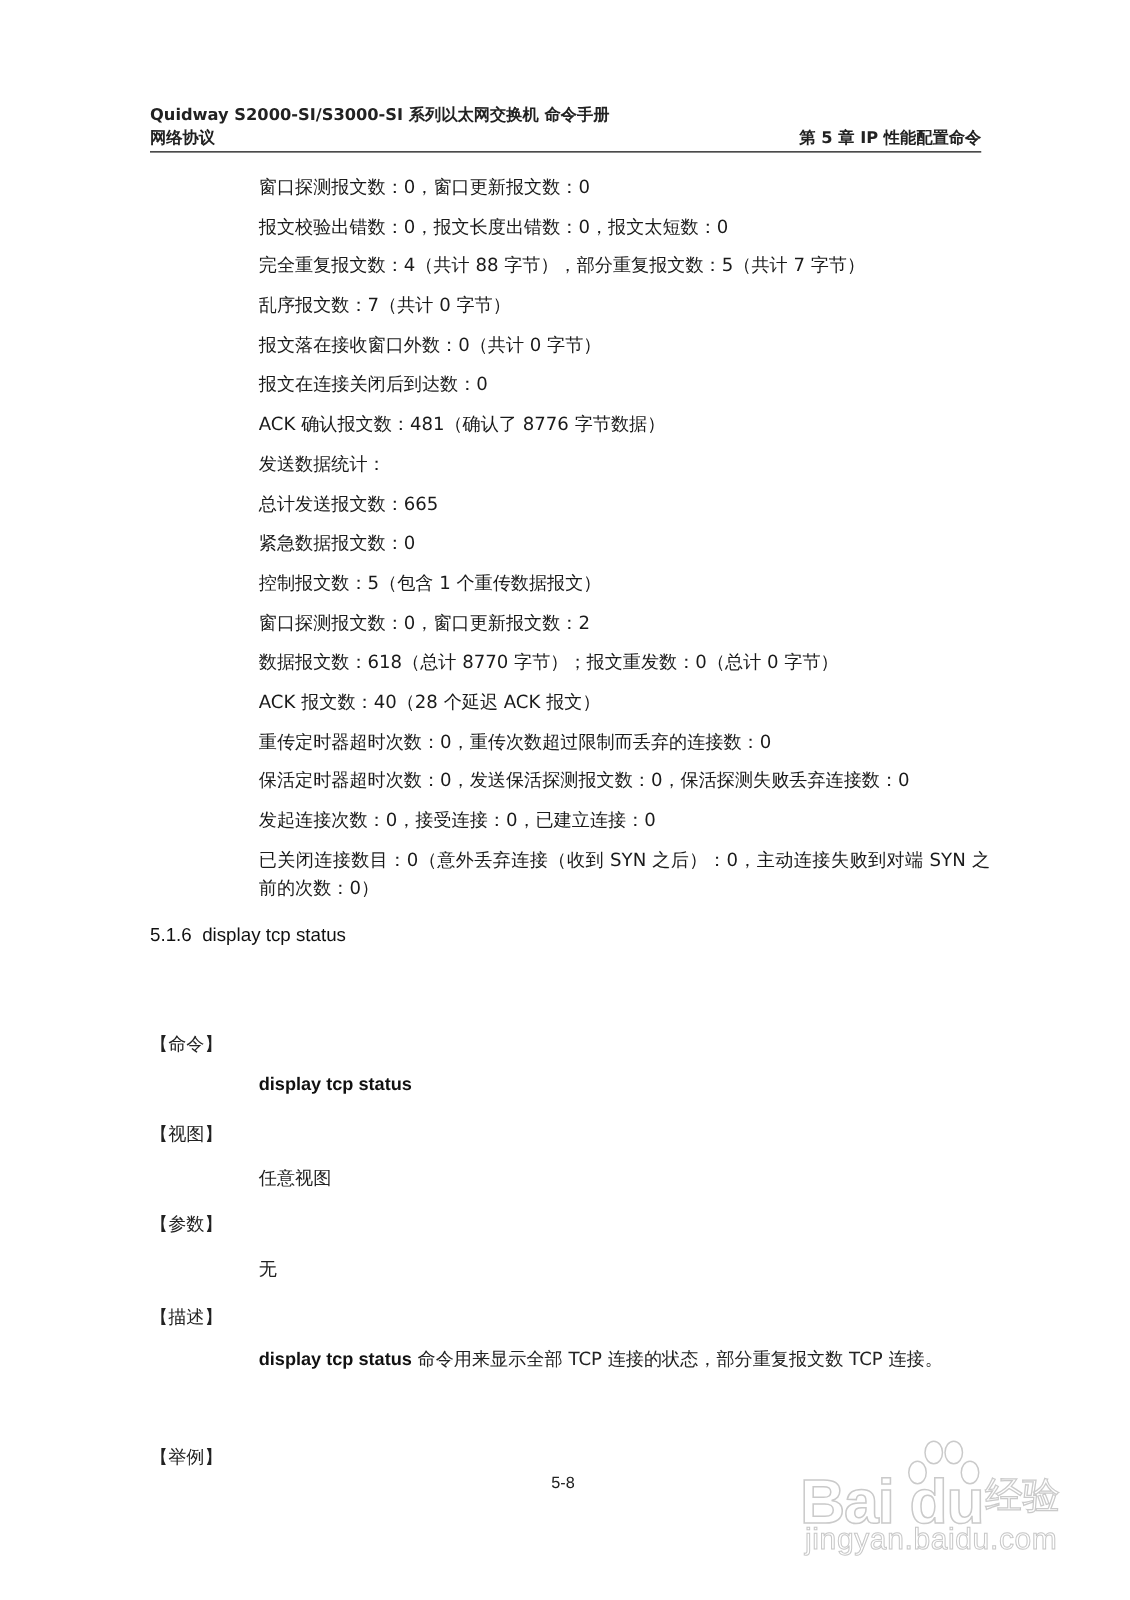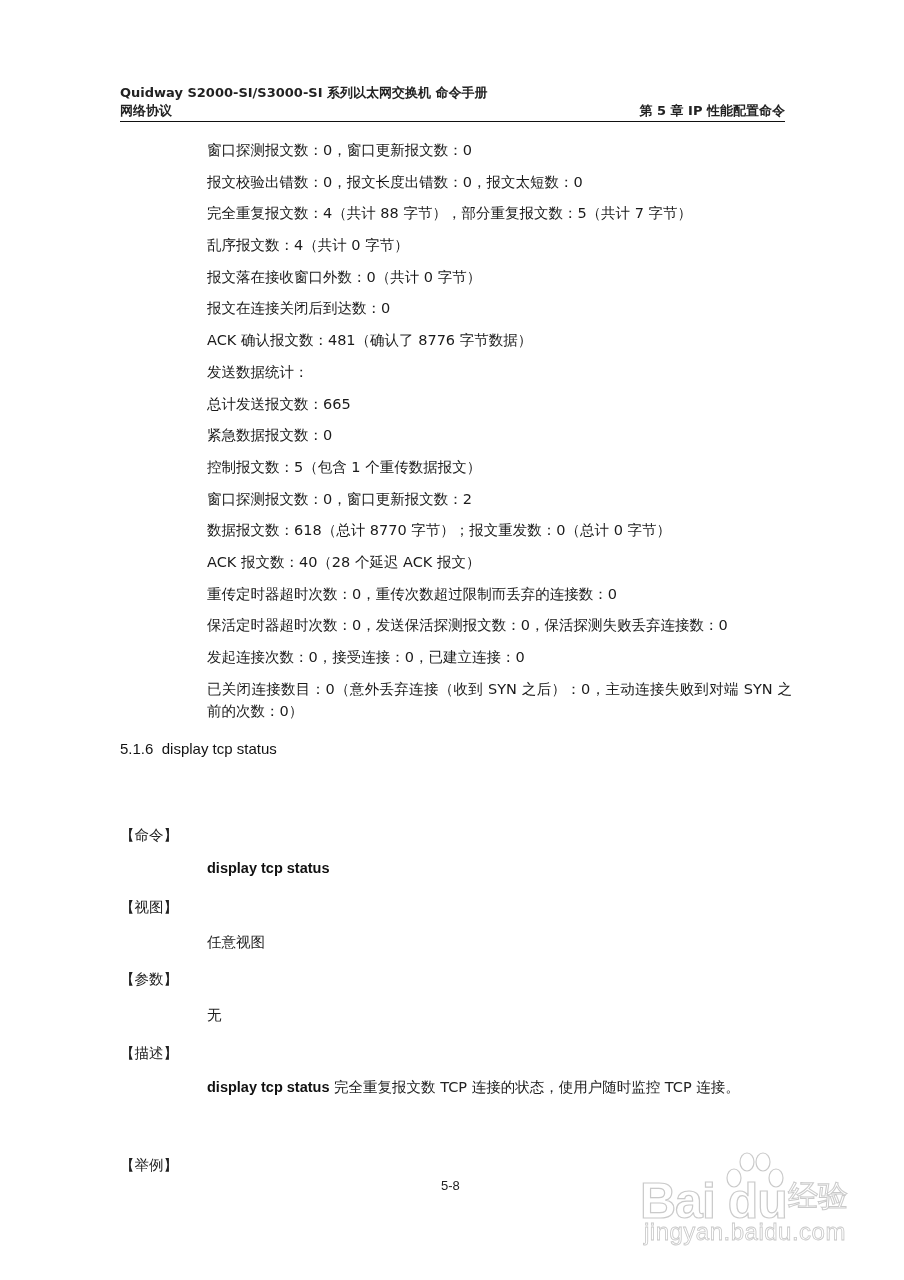--- a/index.html
+++ b/index.html
@@ -144,21 +144,21 @@
     <span>网络协议</span>
     <span>第 5 章  IP 性能配置命令</span>
   </div>
   <div class="rule"></div>
 </div>
 
 <div class="body-lines">
   <div class="body-line">窗口探测报文数：0，窗口更新报文数：0</div>
   <div class="body-line">报文校验出错数：0，报文长度出错数：0，报文太短数：0</div>
   <div class="body-line">完全重复报文数：4（共计 88 字节），部分重复报文数：5（共计 7 字节）</div>
-  <div class="body-line">乱序报文数：4（共计 0 字节）</div>
+  <div class="body-line">乱序报文数：7（共计 0 字节）</div>
   <div class="body-line">报文落在接收窗口外数：0（共计 0 字节）</div>
   <div class="body-line">报文在连接关闭后到达数：0</div>
   <div class="body-line">ACK 确认报文数：481（确认了 8776 字节数据）</div>
   <div class="body-line">发送数据统计：</div>
   <div class="body-line">总计发送报文数：665</div>
   <div class="body-line">紧急数据报文数：0</div>
   <div class="body-line">控制报文数：5（包含 1 个重传数据报文）</div>
   <div class="body-line">窗口探测报文数：0，窗口更新报文数：2</div>
   <div class="body-line">数据报文数：618（总计 8770 字节）；报文重发数：0（总计 0 字节）</div>
   <div class="body-line">ACK 报文数：40（28 个延迟 ACK 报文）</div>
@@ -176,21 +176,21 @@
 <div class="block-body bold" style="top:860px;">display tcp status</div>
 
 <div class="block-heading" style="top:898px;">【视图】</div>
 <div class="block-body" style="top:933px;">任意视图</div>
 
 <div class="block-heading" style="top:970px;">【参数】</div>
 <div class="block-body" style="top:1006px;">无</div>
 
 <div class="block-heading" style="top:1044px;">【描述】</div>
 <div class="block-body" style="top:1078px;">
-  <span class="bold">display tcp status</span><span> 完全重复报文数 TCP 连接的状态，使用户随时监控 TCP 连接。</span>
+  <span class="bold">display tcp status</span><span> 命令用来显示全部 TCP 连接的状态，部分重复报文数 TCP 连接。</span>
 </div>
 
 <div class="block-heading" style="top:1156px;">【举例】</div>
 
 <div class="page-number">5-8</div>
 
 <div class="watermark">
   <svg class="paw" width="70" height="40" viewBox="0 0 70 40">
     <g fill="#ffffff" stroke="#c8c8c8" stroke-width="1.2">
       <ellipse cx="14" cy="28" rx="7" ry="9"></ellipse>

